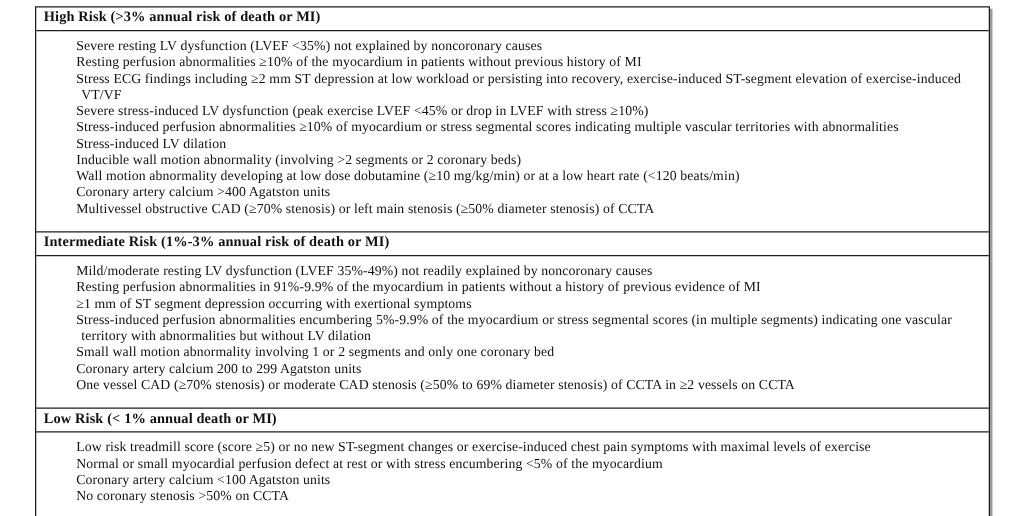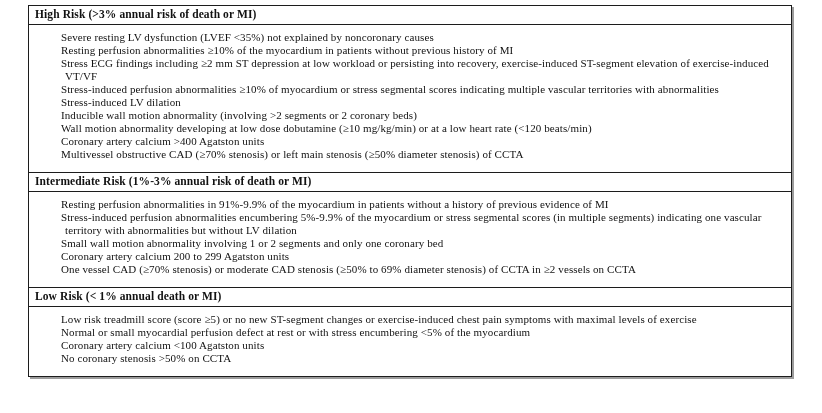--- a/index.html
+++ b/index.html
@@ -53,32 +53,35 @@
 <body>
 
 <div class="page">
   <div class="risk-table">
       <div class="section">
         <div class="section-header">High Risk (&gt;3% annual risk of death or MI)</div>
         <div class="section-body">
           <div class="item">Severe resting LV dysfunction (LVEF &lt;35%) not explained by noncoronary causes</div>
           <div class="item">Resting perfusion abnormalities ≥10% of the myocardium in patients without previous history of MI</div>
           <div class="item">Stress ECG findings including ≥2 mm ST depression at low workload or persisting into recovery, exercise-induced ST-segment elevation of exercise-induced VT/VF</div>
+          <div class="item">Severe stress-induced LV dysfunction (peak exercise LVEF &lt;45% or drop in LVEF with stress ≥10%)</div>
           <div class="item">Stress-induced perfusion abnormalities ≥10% of myocardium or stress segmental scores indicating multiple vascular territories with abnormalities</div>
           <div class="item">Stress-induced LV dilation</div>
           <div class="item">Inducible wall motion abnormality (involving &gt;2 segments or 2 coronary beds)</div>
           <div class="item">Wall motion abnormality developing at low dose dobutamine (≥10 mg/kg/min) or at a low heart rate (&lt;120 beats/min)</div>
           <div class="item">Coronary artery calcium &gt;400 Agatston units</div>
           <div class="item">Multivessel obstructive CAD (≥70% stenosis) or left main stenosis (≥50% diameter stenosis) of CCTA</div>
         </div>
       </div>
       <div class="section">
         <div class="section-header">Intermediate Risk (1%-3% annual risk of death or MI)</div>
         <div class="section-body">
+          <div class="item">Mild/moderate resting LV dysfunction (LVEF 35%-49%) not readily explained by noncoronary causes</div>
           <div class="item">Resting perfusion abnormalities in 91%-9.9% of the myocardium in patients without a history of previous evidence of MI</div>
+          <div class="item">≥1 mm of ST segment depression occurring with exertional symptoms</div>
           <div class="item">Stress-induced perfusion abnormalities encumbering 5%-9.9% of the myocardium or stress segmental scores (in multiple segments) indicating one vascular territory with abnormalities but without LV dilation</div>
           <div class="item">Small wall motion abnormality involving 1 or 2 segments and only one coronary bed</div>
           <div class="item">Coronary artery calcium 200 to 299 Agatston units</div>
           <div class="item">One vessel CAD (≥70% stenosis) or moderate CAD stenosis (≥50% to 69% diameter stenosis) of CCTA in ≥2 vessels on CCTA</div>
         </div>
       </div>
       <div class="section">
         <div class="section-header">Low Risk (&lt; 1% annual death or MI)</div>
         <div class="section-body">
           <div class="item">Low risk treadmill score (score ≥5) or no new ST-segment changes or exercise-induced chest pain symptoms with maximal levels of exercise</div>

